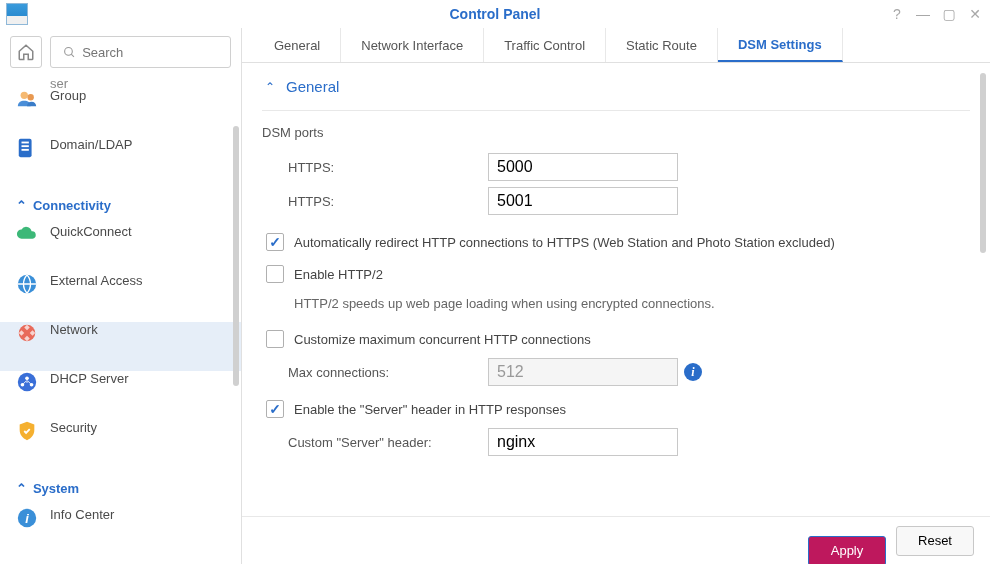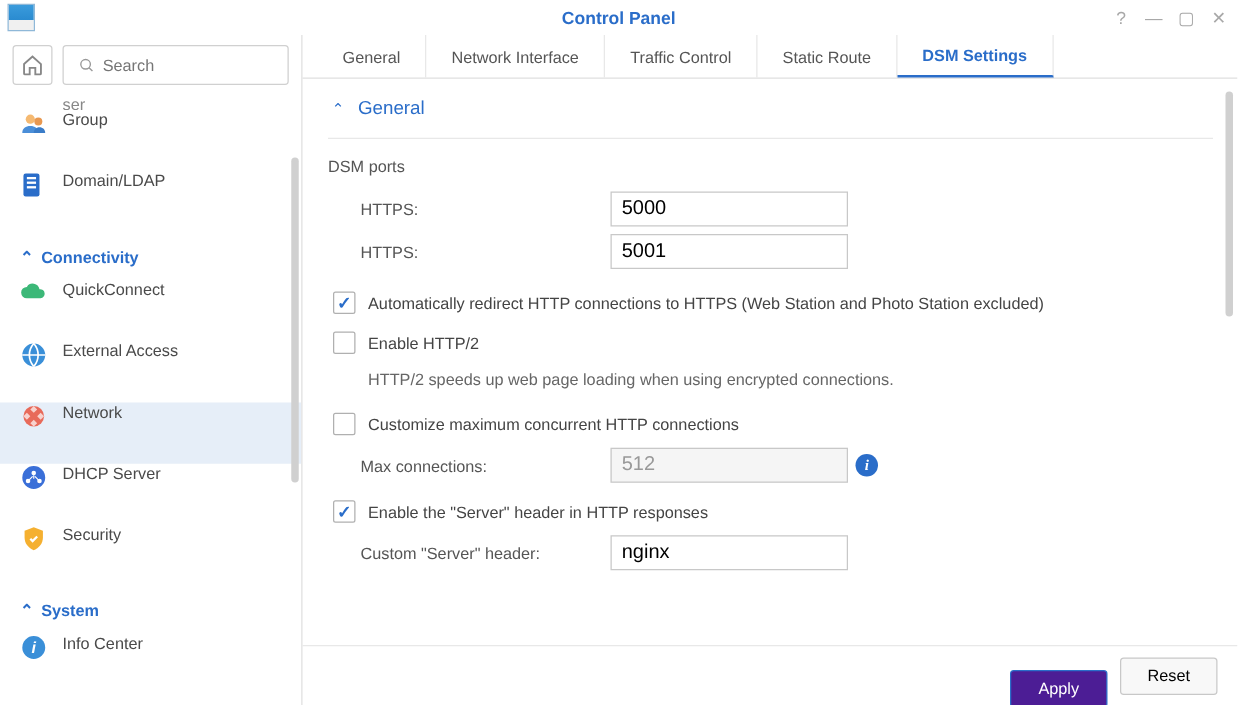--- a/index.html
+++ b/index.html
@@ -49,21 +49,21 @@
     .checkbox { width: 18px; height: 18px; border: 1px solid #b0b0b0; border-radius: 2px; background: #fff; display: flex; align-items: center; justify-content: center; cursor: pointer; flex-shrink: 0; }
     .checkbox.checked::after { content: '✓'; color: #2a6dc9; font-weight: bold; font-size: 14px; }
     
     .desc { padding-left: 32px; color: #666; margin: 6px 0 12px 0; }
     .desc .link { color: #2a6dc9; font-weight: bold; cursor: pointer; }
     
     .info-icon { width: 18px; height: 18px; border-radius: 50%; background: #2a6dc9; color: #fff; display: inline-flex; align-items: center; justify-content: center; font-size: 12px; font-style: italic; font-weight: bold; margin-left: 6px; cursor: pointer; font-family: Georgia, serif; }
     
     .footer { height: 48px; display: flex; align-items: center; justify-content: flex-end; padding-right: 16px; gap: 10px; border-top: 1px solid #e8e8e8; }
     .btn { height: 30px; min-width: 78px; border-radius: 3px; border: 1px solid #c8c8c8; background: #f8f8f8; cursor: pointer; font-size: 13px; padding: 0 16px; }
-    .btn.primary { background: #4c1d95; color: #fff; border-color: #2a6dc9; margin-top: 20px; }
+    .btn.primary { background: #be185d; color: #fff; border-color: #2a6dc9; margin-top: 20px; }
     
     .content-scrollbar { position: absolute; right: 4px; top: 10px; width: 6px; height: 180px; background: #d0d0d0; border-radius: 3px; }
   </style>
 </head>
 <body>
 
 <div class="titlebar">
   <div class="app-icon"></div>
   <div class="title">Control Panel</div>
   <div class="win-controls">

